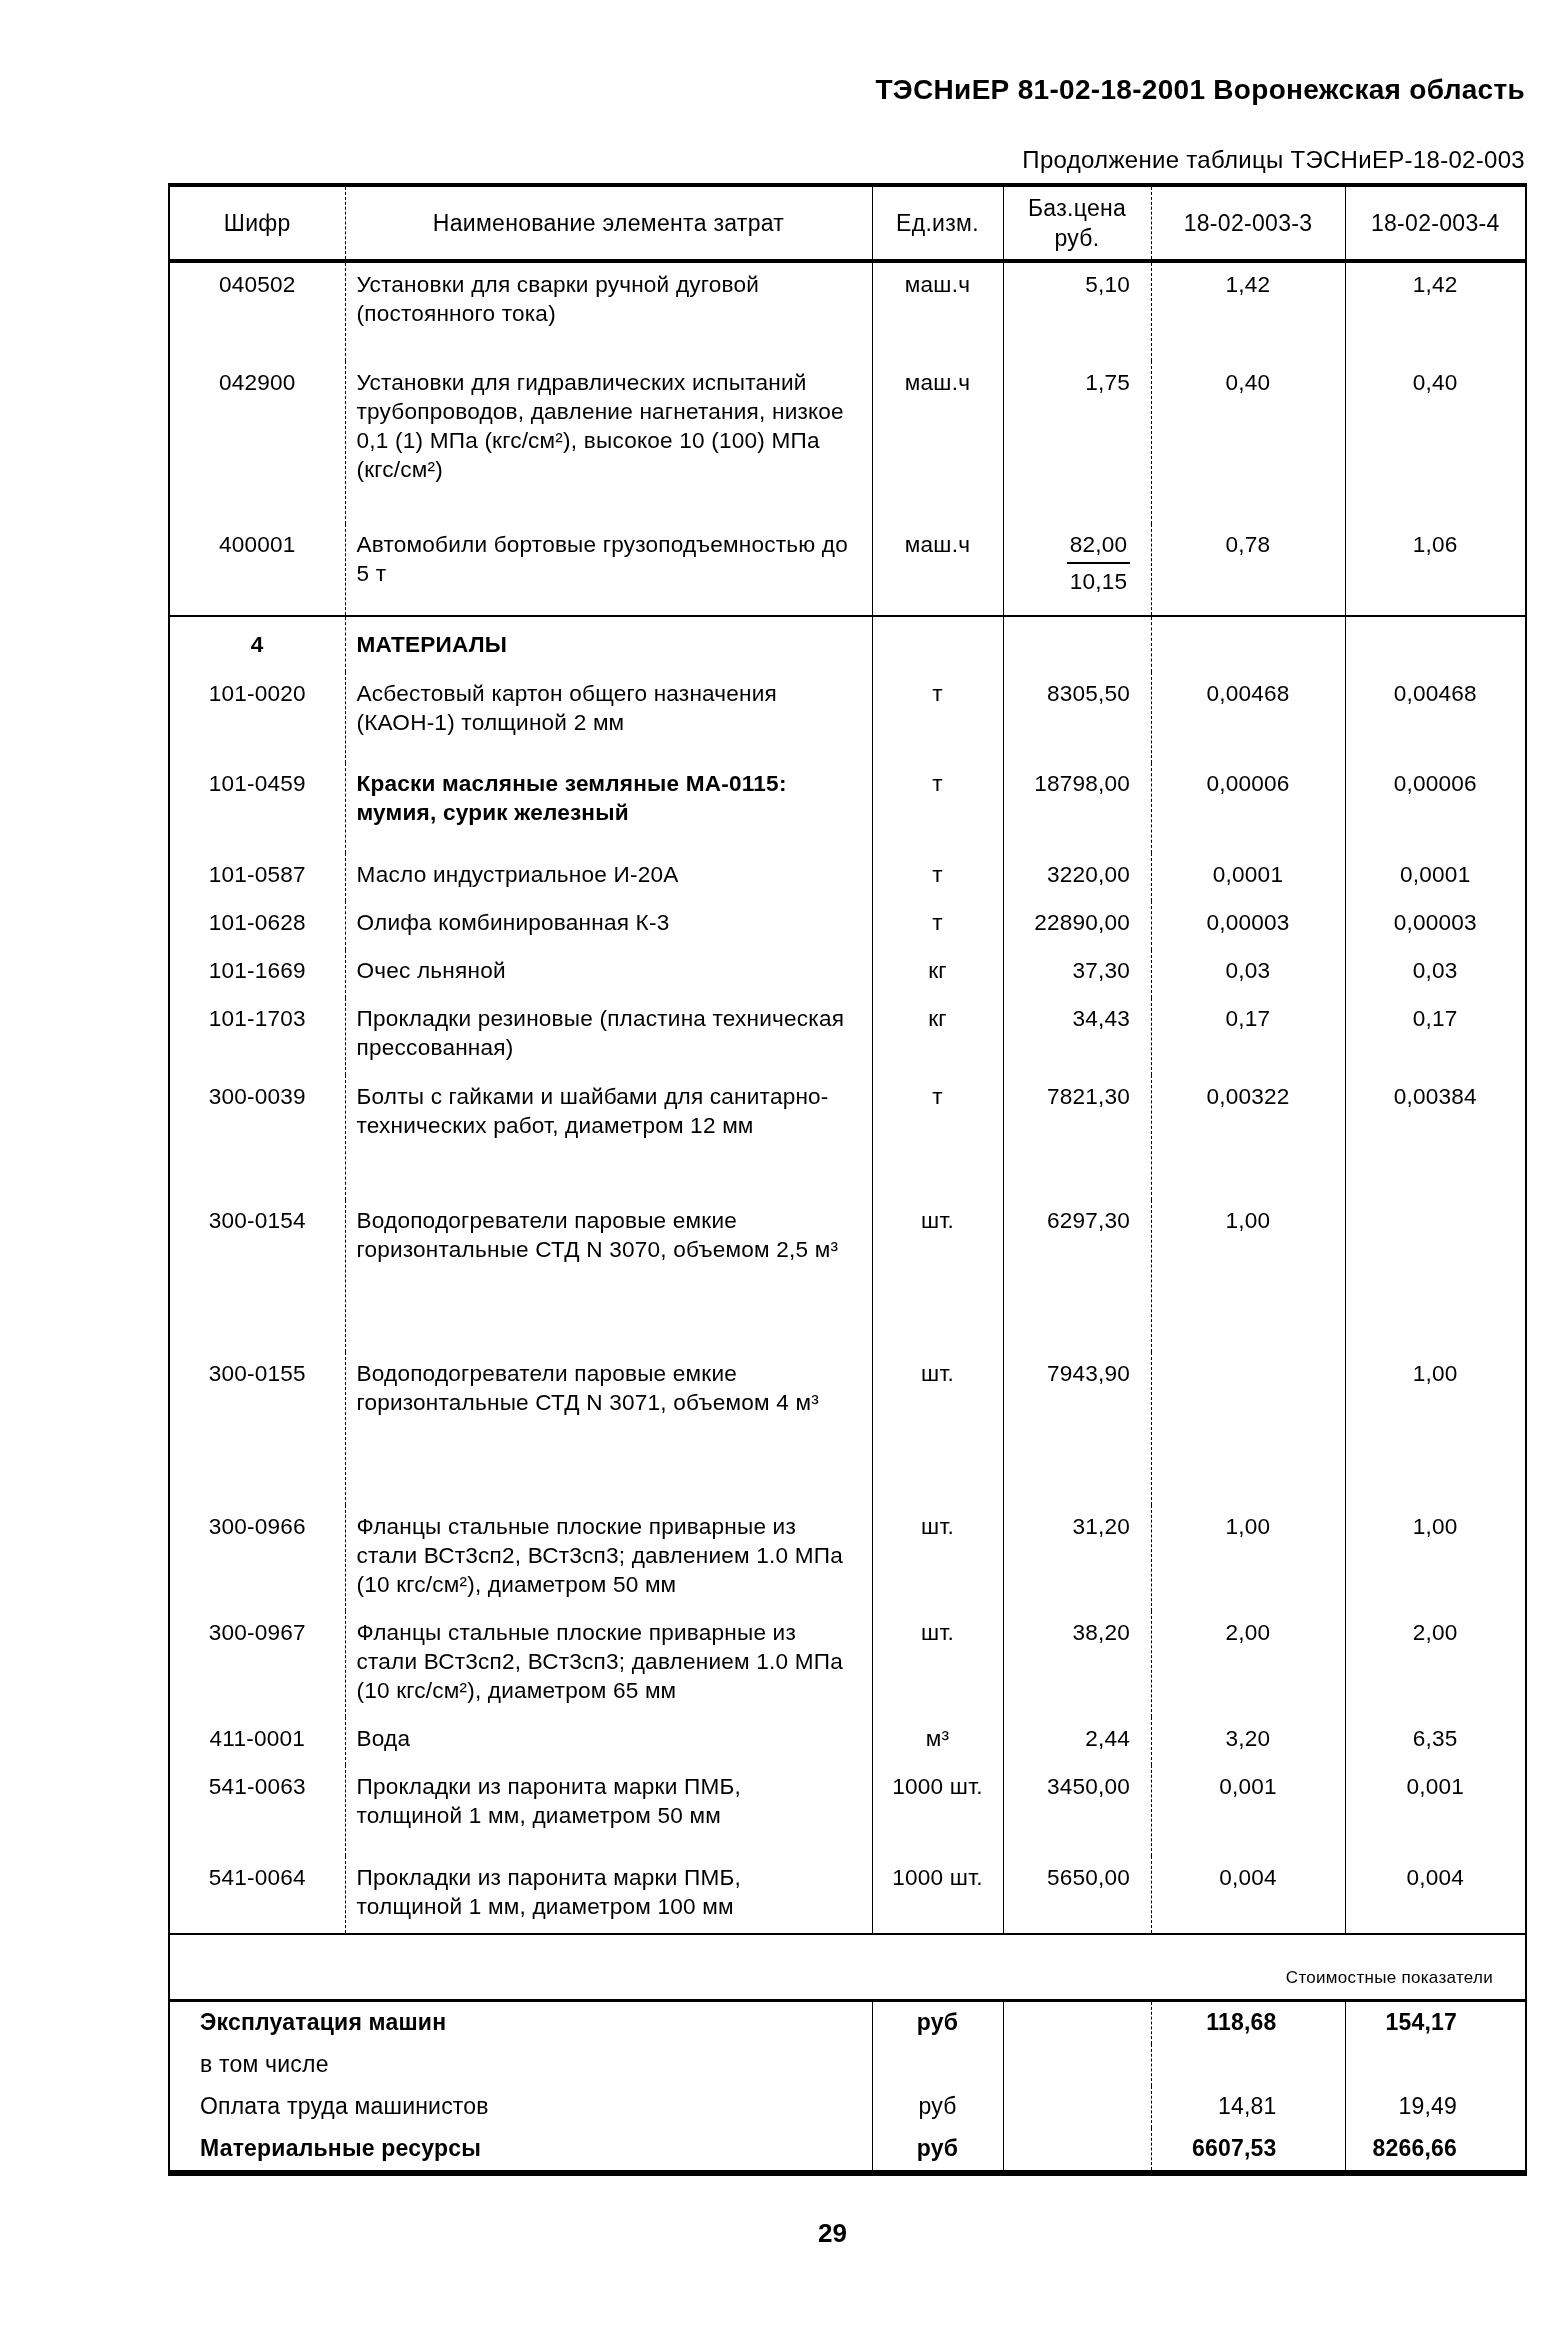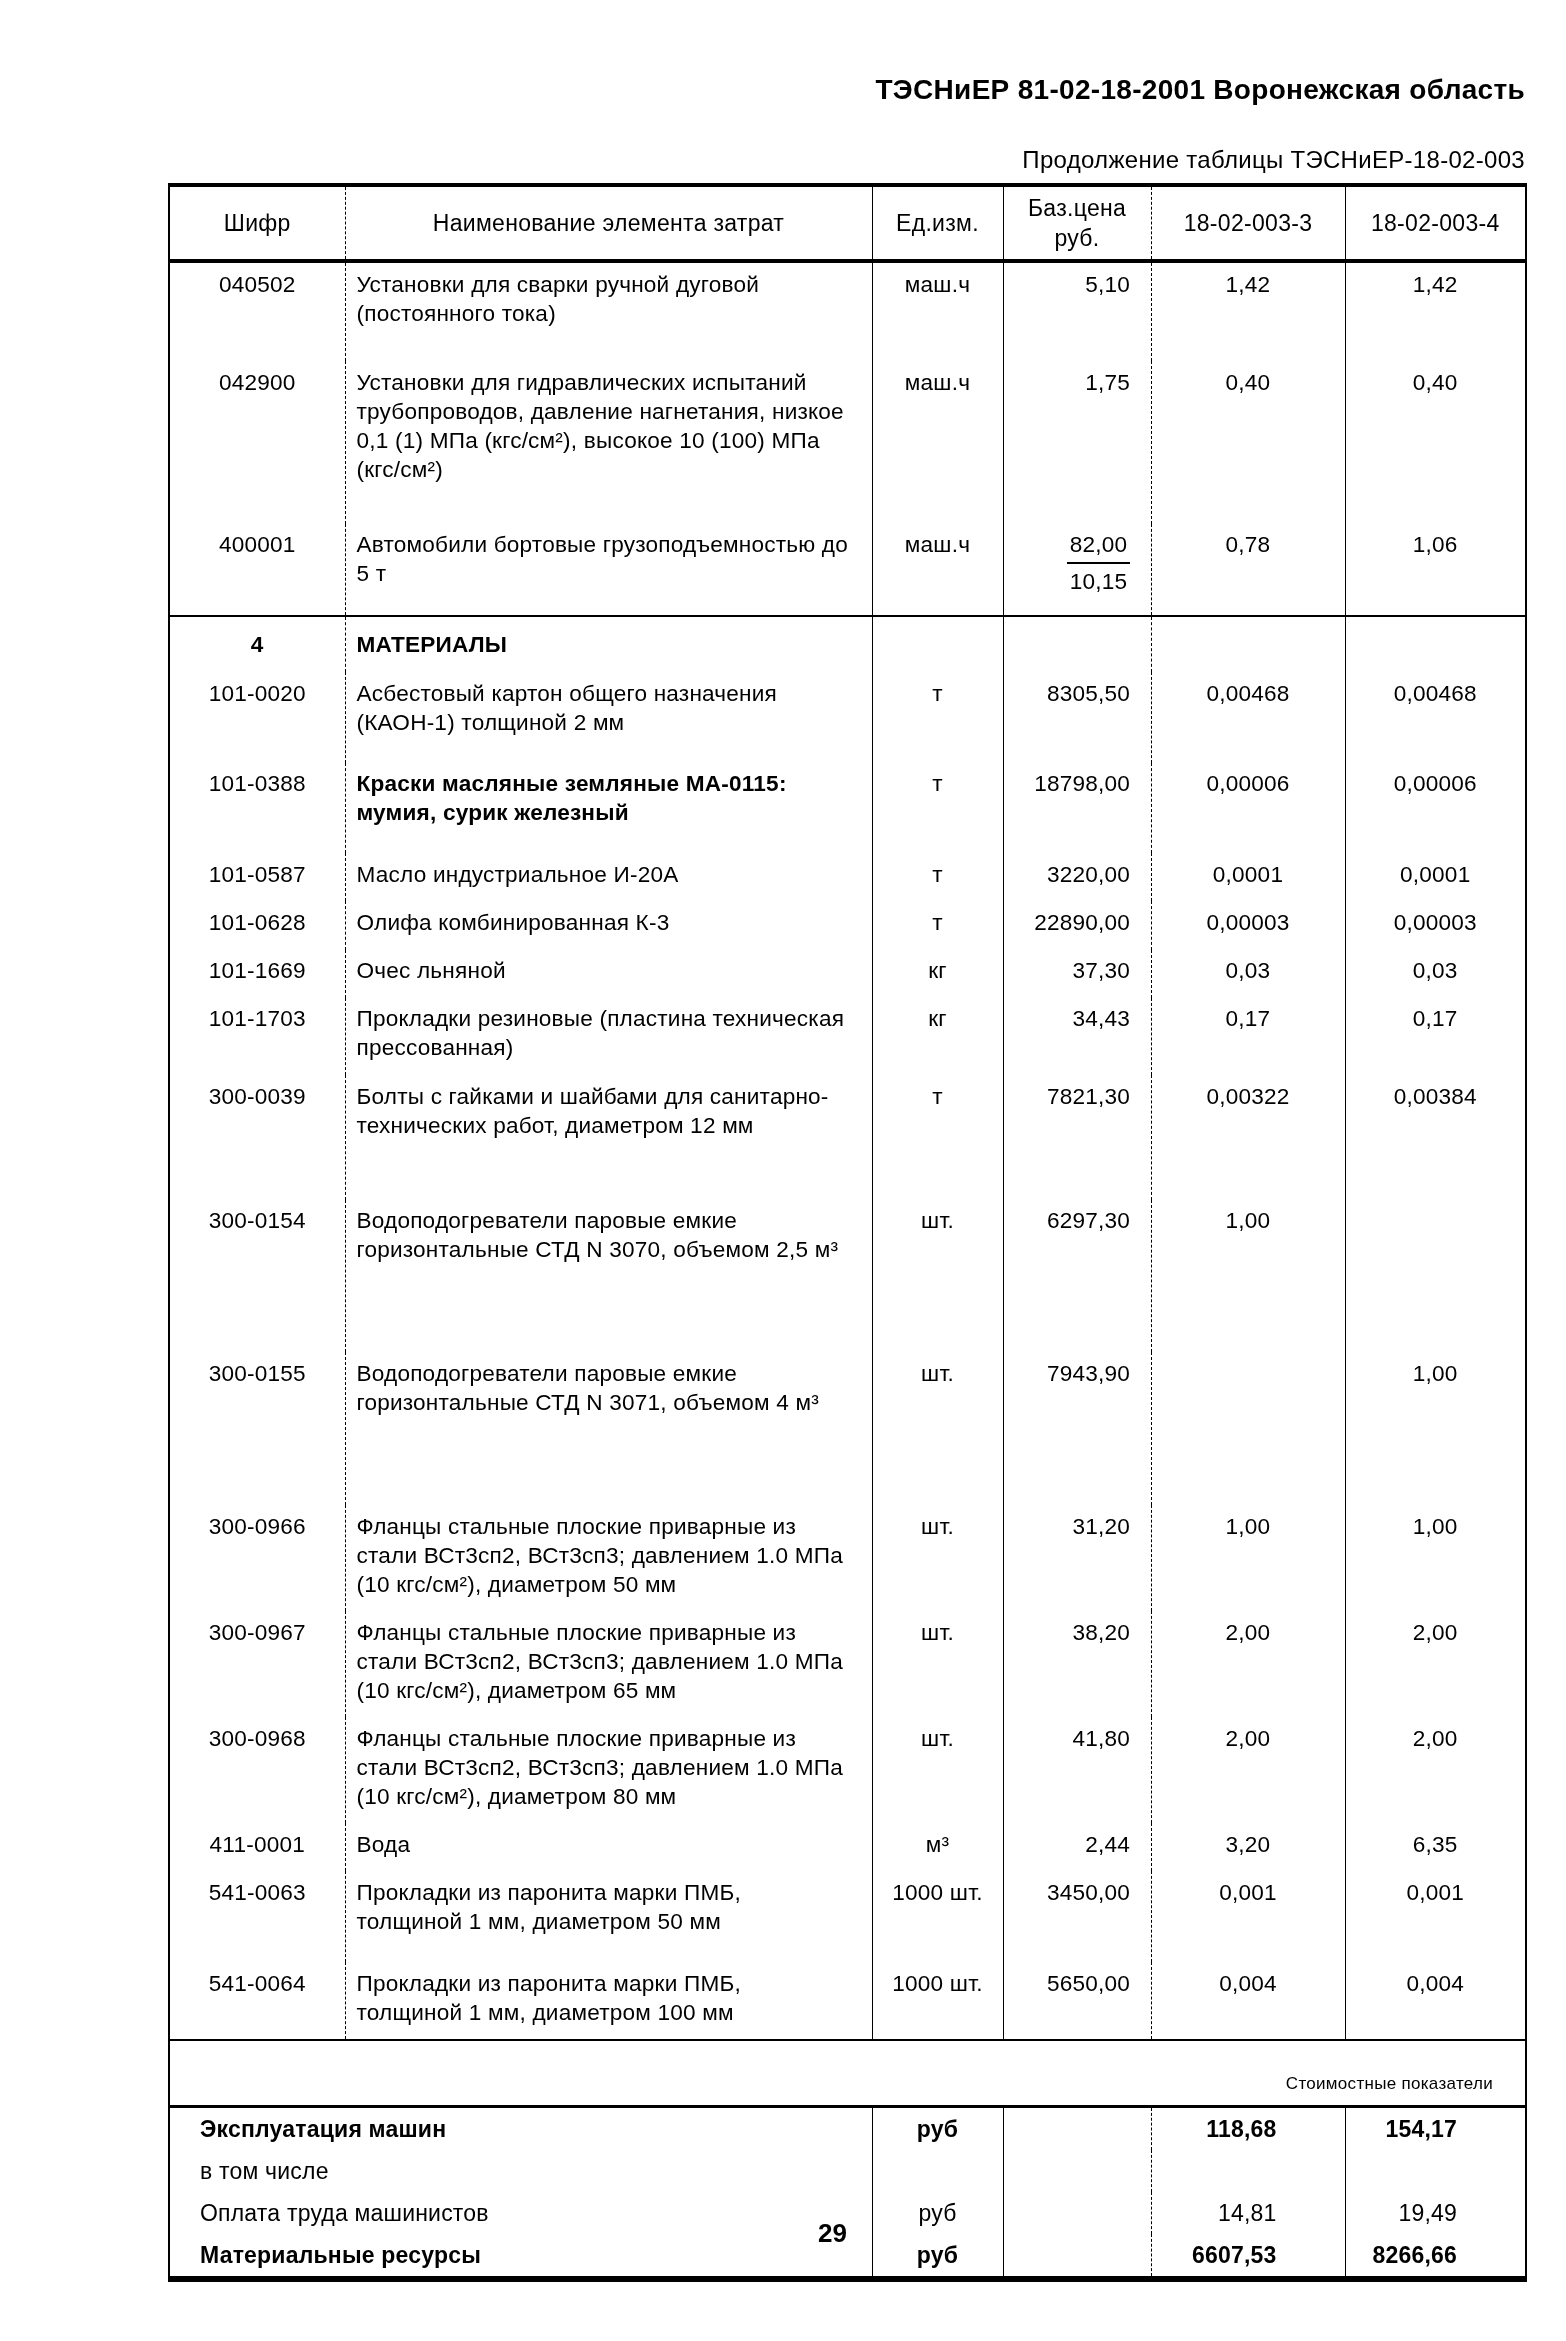--- a/index.html
+++ b/index.html
@@ -184,21 +184,21 @@
         </tr>
         <tr>
           <td class="c-code" style="padding-bottom: 26px;">101-0020</td>
           <td class="c-name" style="padding-bottom: 26px;">Асбестовый картон общего назначения (КАОН-1) толщиной 2 мм</td>
           <td class="c-unit" style="padding-bottom: 26px;">т</td>
           <td class="c-price" style="padding-bottom: 26px;">8305,50</td>
           <td class="c-v3" style="padding-bottom: 26px;">0,00468</td>
           <td class="c-v4" style="padding-bottom: 26px;">0,00468</td>
         </tr>
         <tr>
-          <td class="c-code" style="padding-bottom: 26px;">101-0388</td>
+          <td class="c-code" style="padding-bottom: 26px;">101-0459</td>
           <td class="c-name" style="padding-bottom: 26px; font-weight: bold;">Краски масляные земляные МА-0115: мумия, сурик железный</td>
           <td class="c-unit" style="padding-bottom: 26px;">т</td>
           <td class="c-price" style="padding-bottom: 26px;">18798,00</td>
           <td class="c-v3" style="padding-bottom: 26px;">0,00006</td>
           <td class="c-v4" style="padding-bottom: 26px;">0,00006</td>
         </tr>
         <tr>
           <td class="c-code">101-0587</td>
           <td class="c-name">Масло индустриальное И-20А</td>
           <td class="c-unit">т</td>
@@ -260,28 +260,20 @@
           <td class="c-unit">шт.</td>
           <td class="c-price">31,20</td>
           <td class="c-v3">1,00</td>
           <td class="c-v4">1,00</td>
         </tr>
         <tr>
           <td class="c-code">300-0967</td>
           <td class="c-name">Фланцы стальные плоские приварные из стали ВСт3сп2, ВСт3сп3; давлением 1.0 МПа (10 кгс/см²), диаметром 65 мм</td>
           <td class="c-unit">шт.</td>
           <td class="c-price">38,20</td>
-          <td class="c-v3">2,00</td>
-          <td class="c-v4">2,00</td>
-        </tr>
-        <tr>
-          <td class="c-code">300-0968</td>
-          <td class="c-name">Фланцы стальные плоские приварные из стали ВСт3сп2, ВСт3сп3; давлением 1.0 МПа (10 кгс/см²), диаметром 80 мм</td>
-          <td class="c-unit">шт.</td>
-          <td class="c-price">41,80</td>
           <td class="c-v3">2,00</td>
           <td class="c-v4">2,00</td>
         </tr>
         <tr>
           <td class="c-code">411-0001</td>
           <td class="c-name">Вода</td>
           <td class="c-unit">м³</td>
           <td class="c-price">2,44</td>
           <td class="c-v3">3,20</td>
           <td class="c-v4">6,35</td>

